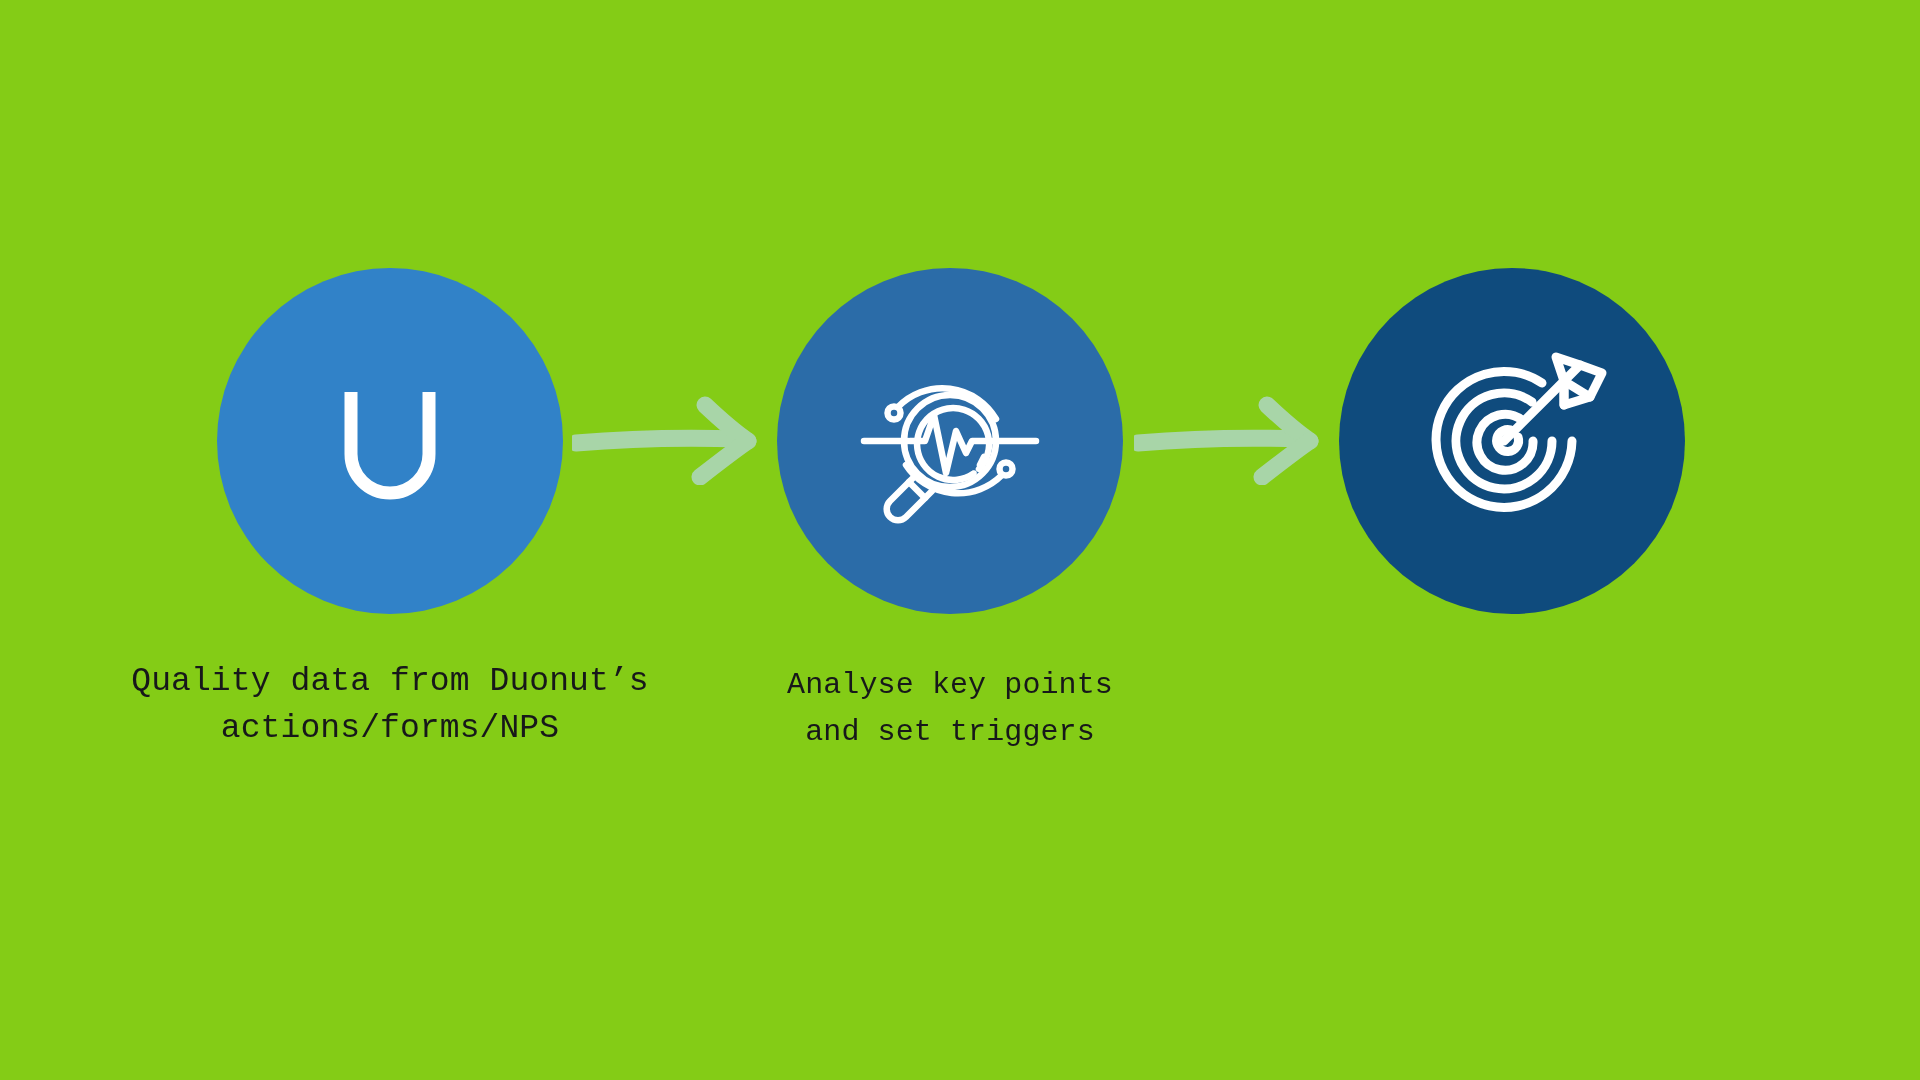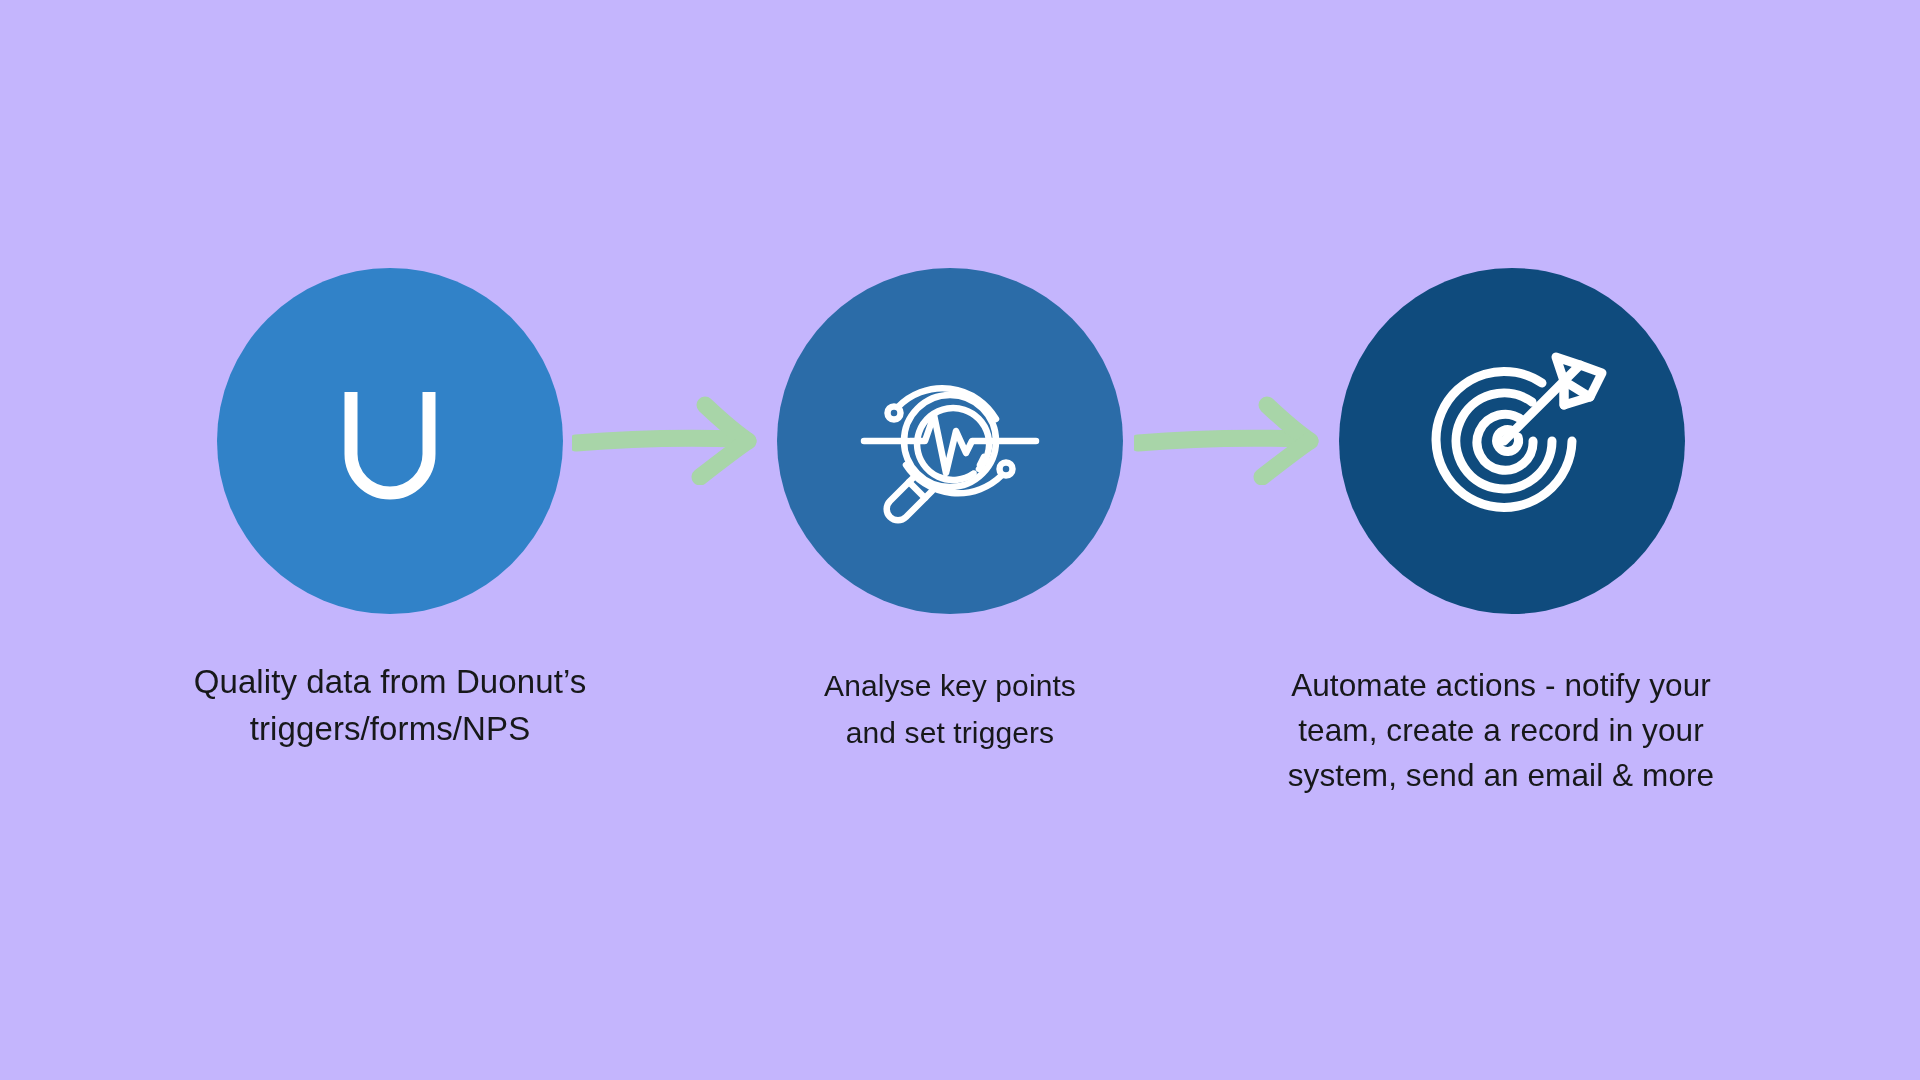--- a/index.html
+++ b/index.html
@@ -86,21 +86,21 @@
     top: 395px;
     width: 190px;
     height: 90px;
   }
   .arrow-1 { left: 572px; }
   .arrow-2 { left: 1134px; }
 </style>
 </head>
 <body>
 
-<div id="stage" style="background: #c4b5fd;">
+<div id="stage" style="background: #84cc16; font-family: Liberation Mono, monospace;">
 
   <div class="step step-1">
     <div class="circle" style="background:#3182c8;">
       <span>
         <svg width="150" height="150" viewBox="0 0 150 150" aria-hidden="true">
 
           <path d="M36 26 L36 88 A39 39 0 0 0 114 88 L114 26" fill="none" stroke="#ffffff" stroke-width="13" stroke-linecap="butt" stroke-linejoin="round"></path>
         </svg>
       </span>
     </div>
@@ -176,27 +176,22 @@
           <path d="M150 38 L166 22"></path>
           <path d="M150 38 L150 62"></path>
           <path d="M150 38 L176 54"></path>
         </svg>
       </span>
     </div>
   </div>
 
   <div class="caption caption-1" style="color: rgb(23, 24, 26);">
     <div>Quality data from Duonut’s</div>
-    <div>triggers/forms/NPS</div>
+    <div>actions/forms/NPS</div>
   </div>
 
   <div class="caption caption-2" style="color: rgb(23, 24, 26);">
     <div>Analyse key points</div>
     <div>and set triggers</div>
   </div>
 
-  <div class="caption caption-3" style="color: rgb(23, 24, 26);">
-    <div>Automate actions - notify your</div>
-    <div>team, create a record in your</div>
-    <div>system, send an email &amp; more</div>
-  </div>
 
 </div>
 
 </body></html>

